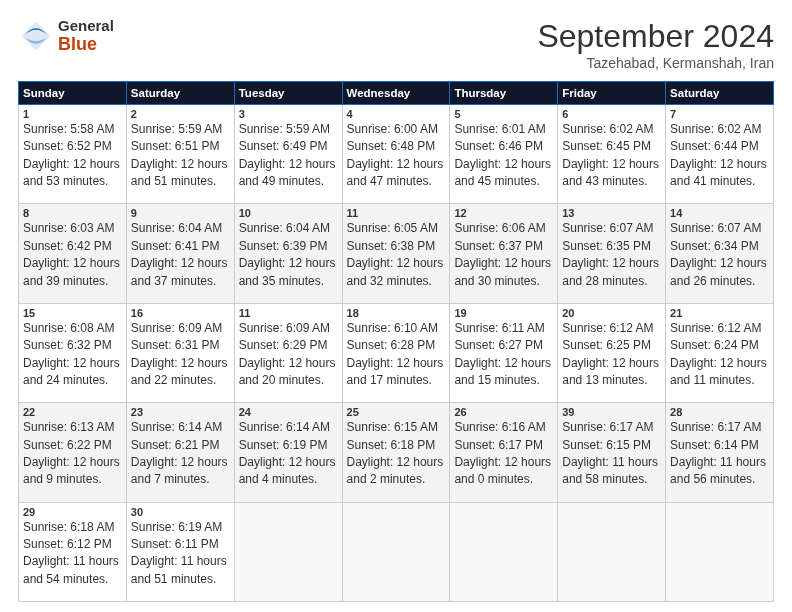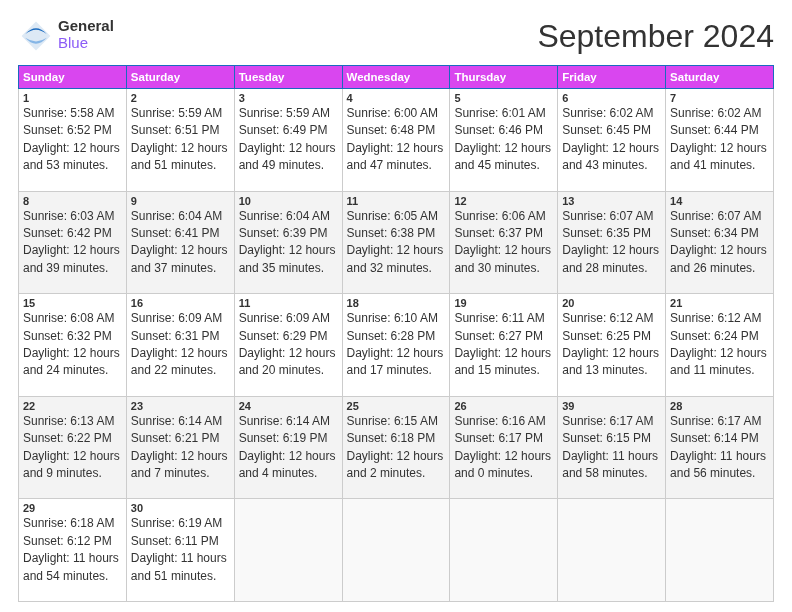--- a/index.html
+++ b/index.html
@@ -32,23 +32,23 @@
       display: flex;
       flex-direction: column;
       line-height: 1.1;
     }
     .logo-text .general {
       font-size: 15px;
       font-weight: bold;
       color: #333;
     }
     .logo-text .blue {
-      font-size: 15px;
-      font-weight: normal;
-      color: #8b5cf6;
+      font-size: 18px;
+      font-weight: bold;
+      color: #c2410c;
     }
     .logo-icon {
       width: 36px;
       height: 36px;
     }
     .title-block {
       text-align: right;
     }
     .month-title {
       font-size: 32px;
@@ -60,21 +60,21 @@
       font-size: 14px;
       color: #555;
     }
     .calendar-table {
       width: 100%;
       border-collapse: collapse;
       flex: 1;
       table-layout: fixed;
     }
     .calendar-table thead tr th {
-      background-color: #d946ef;
+      background-color: #0f172a;
       color: #fff;
       font-size: 11.5px;
       font-weight: bold;
       padding: 5px 4px;
       text-align: left;
       border: 1px solid #1a6abf;
     }
     .calendar-table tbody tr td {
       vertical-align: top;
       border: 1px solid #ccc;
@@ -113,20 +113,21 @@
         <path d="M8,18 Q20,5 32,18 Q20,8 8,18Z" fill="#1a6abf"></path>
         <path d="M8,22 Q20,35 32,22 Q20,30 8,22Z" fill="#60a0e0" opacity="0.7"></path>
       </svg>
       <div class="logo-text">
         <span class="general">General</span>
         <span class="blue">Blue</span>
       </div>
     </div>
     <div class="title-block">
       <div class="month-title">September 2024</div>
+      <div class="location">Tazehabad, Kermanshah, Iran</div>
     </div>
   </div>
 
   <table class="calendar-table">
     <thead>
       <tr>
       <th>Sunday</th>
           <th>Saturday</th>
           <th>Tuesday</th>
           <th>Wednesday</th>

